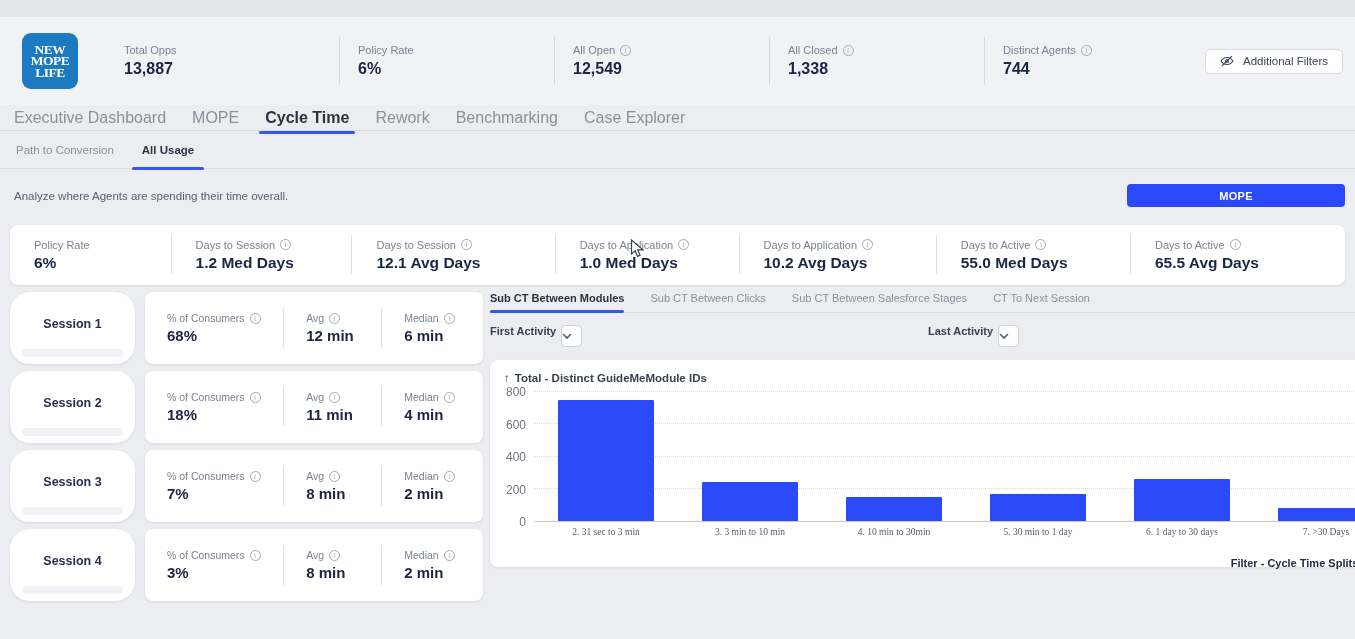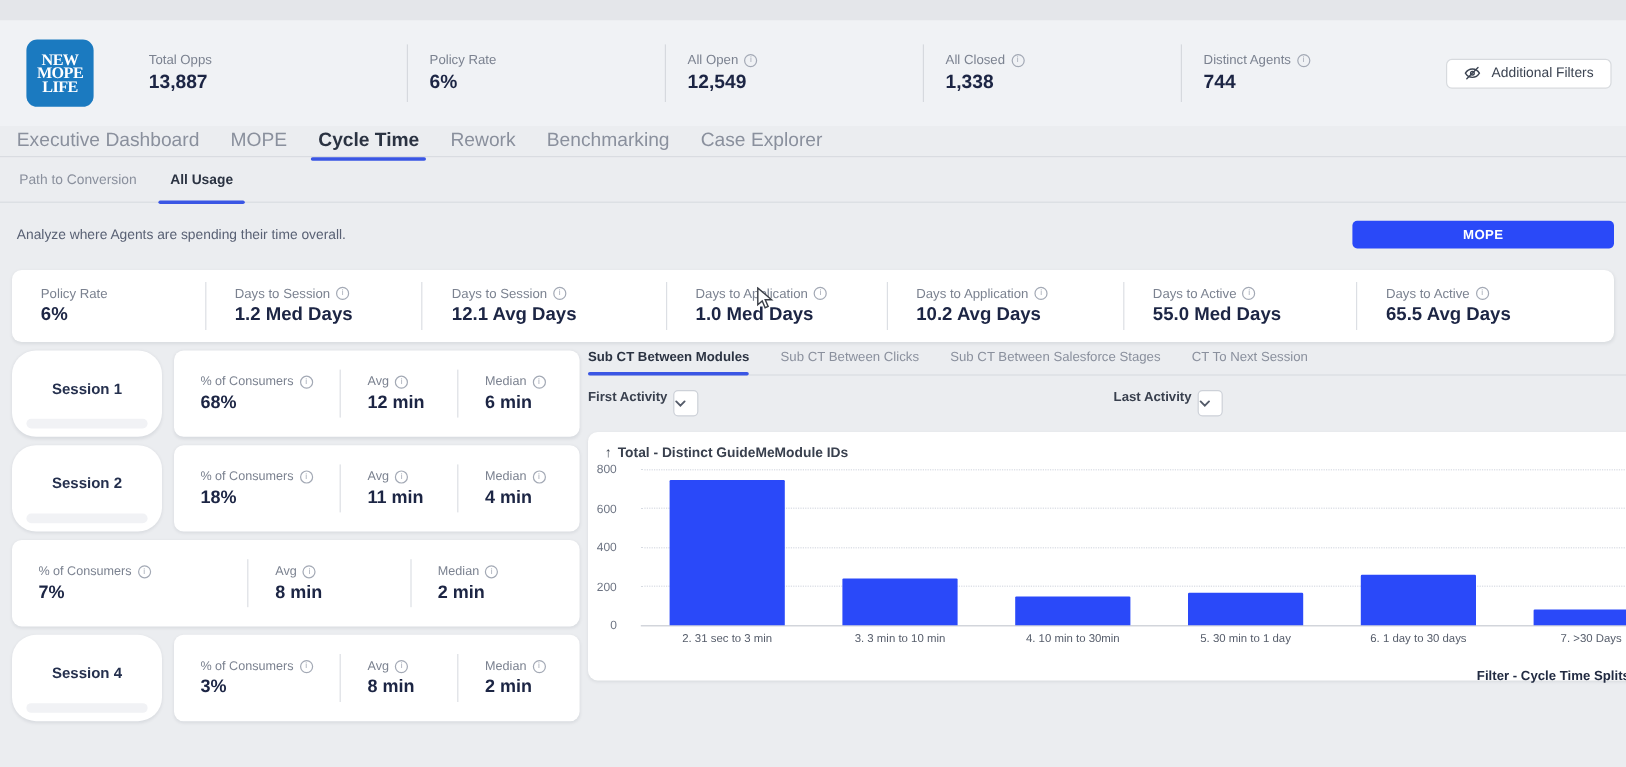--- a/index.html
+++ b/index.html
@@ -66,28 +66,28 @@
   .filter-group { display:flex; flex-direction:row; gap:5px; }
   .filter-group.first { width:428px; }
   .filter-group.last  { flex:1; }
   .filter-label { font-size:11px; color:#39404e; font-weight:600; }
   .select-box { height:22px; background:#fff; border:1px solid #cdd1d8; border-radius:4px; display:flex; align-items:center; justify-content:flex-end; padding-right:9px; cursor:pointer; }
 
   .chart-card { margin-top:13px; background:#fff; border-radius:8px; box-shadow:0 1px 3px rgba(16,24,40,.08); padding:12px 16px 8px 14px; height:207px; }
   .chart-title { font-size:11.5px; color:#39404e; font-weight:600; display:flex; gap:5px; align-items:center; cursor:pointer; }
   .chart-row { display:flex; margin-top:8px; }
   .y-axis { width:30px; position:relative; height:130px; }
-  .ytick { position:absolute; right:20px; font-size:10px; color:#6d7483; transform:translateY(50%); }
+  .ytick { position:absolute; right:8px; font-size:12px; color:#6d7483; transform:translateY(50%); }
   .plot { flex:1; position:relative; height:130px; border-bottom:1px solid #c7cbd3; }
   .gridline { position:absolute; left:0; right:0; border-top:1px dotted #d6dae1; }
   .bars { position:absolute; inset:0; display:flex; align-items:flex-end; }
   .slot { flex:1; display:flex; justify-content:center; height:100%; align-items:flex-end; }
   .bar { width:66%; background:#2a49f9; border-radius:1px 1px 0 0; cursor:pointer; }
   .x-labels { display:flex; margin-left:30px; }
-  .x-label { flex:1; text-align:center; font-size:9.5px; color:#555c6a; padding-top:5px; white-space:nowrap; }
+  .x-label { flex:1; text-align:center; font-size:9.5px; color:#555c6a; padding-top:5px; white-space:nowrap;font-family:Liberation Serif, serif; }
   .filter-link-row { text-align:right; margin-top:16px; }
   .filter-link { font-size:11px; font-weight:700; color:#222b42; cursor:pointer; }
 
   .cursor { position:absolute; left:630px; top:239px; width:15px; height:19px; z-index:50; pointer-events:none; }
 </style>
 </head>
 <body>
 
 <div class="stage">
   <div class="top-band"></div>
@@ -266,20 +266,23 @@
           <div class="sstat">
             <div class="lbl">
               <span>Median</span>
               <span class="info">i</span>
             </div>
             <div class="val">4 min</div>
           </div>
         </div>
       </div>
       <div class="session-row">
+        <div class="session-card">
+          <div class="name">Session 3</div>
+        </div>
         <div class="session-stats">
           <div class="sstat">
             <div class="lbl">
               <span>% of Consumers</span>
               <span class="info">i</span>
             </div>
             <div class="val">7%</div>
           </div>
           <div class="sstat">
             <div class="lbl">

